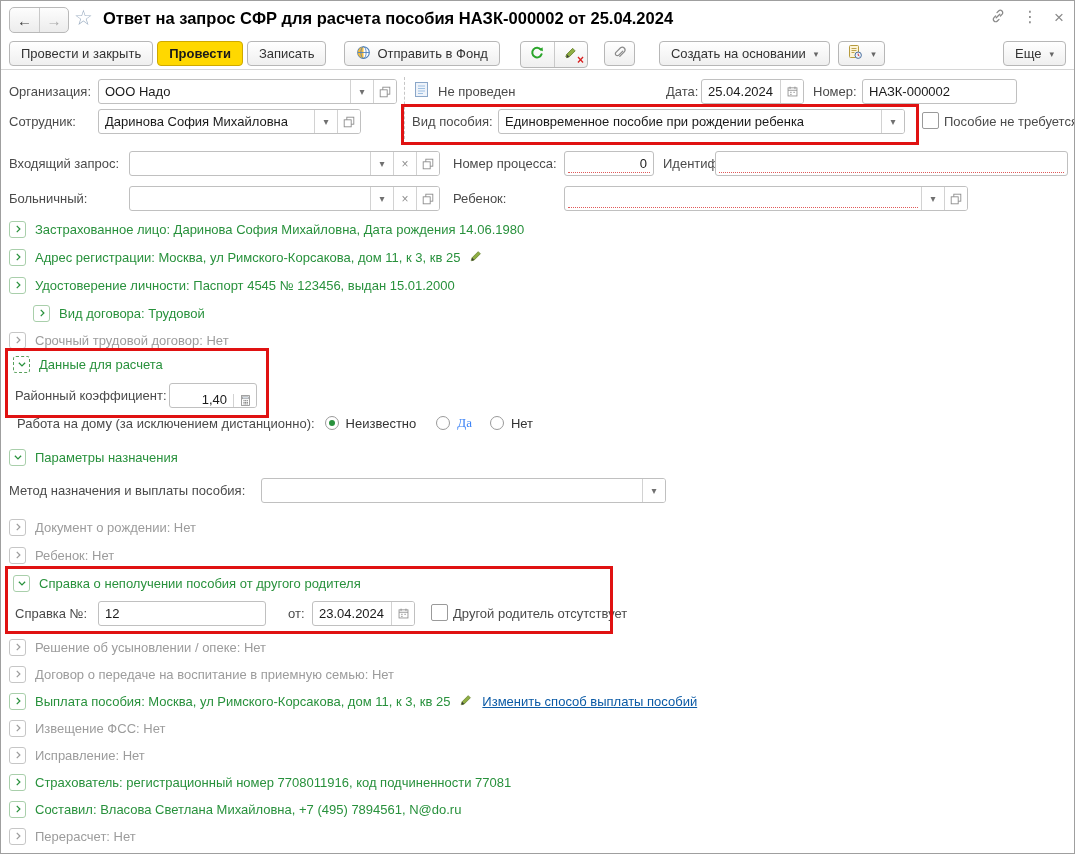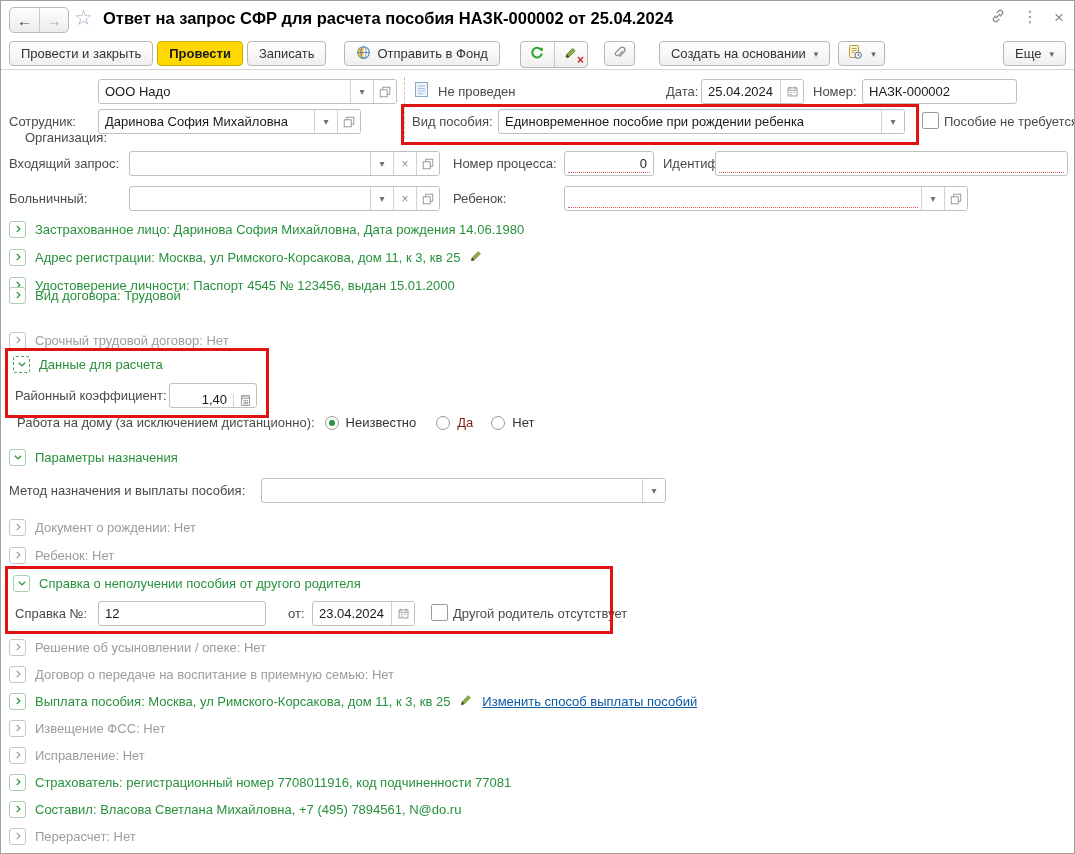--- a/index.html
+++ b/index.html
@@ -129,21 +129,21 @@
           </svg></span>
       <span class="dd">▾</span>
     </button>
 
     <button class="btn" style="margin-left:auto;margin-right:8px;">
       <span>Еще</span>
       <span class="dd">▾</span>
     </button>
   </div>
 
-  <span class="lbl" style="left:24px;top:83px;margin-top:46px;">Организация:</span>
+  <span class="lbl" style="left:8px;top:83px;">Организация:</span>
   <div class="fld" style="left:97px;top:78px;width:299px;">
     <span class="txt">ООО Надо</span>
     <span class="seg">▾</span>
     <span class="seg">
         <svg width="14" height="14" viewBox="0 0 16 16">
           <rect x="5.5" y="2.5" width="8" height="8" fill="#fff" stroke="#8a8a8a"></rect>
           <rect x="2.5" y="5.5" width="8" height="8" fill="#fff" stroke="#8a8a8a"></rect>
         </svg>
       </span>
   </div>
@@ -274,21 +274,21 @@
 
   <div class="xrow" style="top:274px;">
     <span class="exp">
         <svg width="10" height="10" viewBox="0 0 16 16">
           <polyline points="6,3 11,8 6,13" fill="none" stroke="#28913c" stroke-width="2"></polyline>
         </svg>
       </span>
     <span class="gtext">Удостоверение личности: Паспорт 4545 № 123456, выдан 15.01.2000</span>
   </div>
 
-  <div class="xrow" style="top:284px;">
+  <div class="xrow" style="top:302px;margin-left:24px;">
     <span class="exp">
         <svg width="10" height="10" viewBox="0 0 16 16">
           <polyline points="6,3 11,8 6,13" fill="none" stroke="#28913c" stroke-width="2"></polyline>
         </svg>
       </span>
     <span class="gtext">Вид договора: Трудовой</span>
   </div>
 
   <div class="xrow" style="top:329px;">
     <span class="exp gray">
@@ -318,21 +318,21 @@
         </svg>
       </span>
   </div>
   <div class="hl" style="left:4px;top:347px;width:258px;height:64px;"></div>
 
   <div class="radiorow" style="left:16px;top:414px;">
     <span>Работа на дому (за исключением дистанционно):</span>
     <span class="rad sel" style="margin-left:10px;"></span>
     <span style="margin-left:7px;color:#333;">Неизвестно</span>
     <span class="rad" style="margin-left:20px;"></span>
-    <span style="margin-left:7px;color:#7f1d1d;">Да</span>
+    <span style="margin-left:7px;color:#3b82f6;font-family:Liberation Serif, serif;">Да</span>
     <span class="rad" style="margin-left:18px;"></span>
     <span style="margin-left:7px;color:#333;">Нет</span>
   </div>
 
   <div class="xrow" style="top:446px;">
     <span class="exp">
         <svg width="10" height="10" viewBox="0 0 16 16">
           <polyline points="3,6 8,11 13,6" fill="none" stroke="#28913c" stroke-width="2"></polyline>
         </svg>
       </span>

